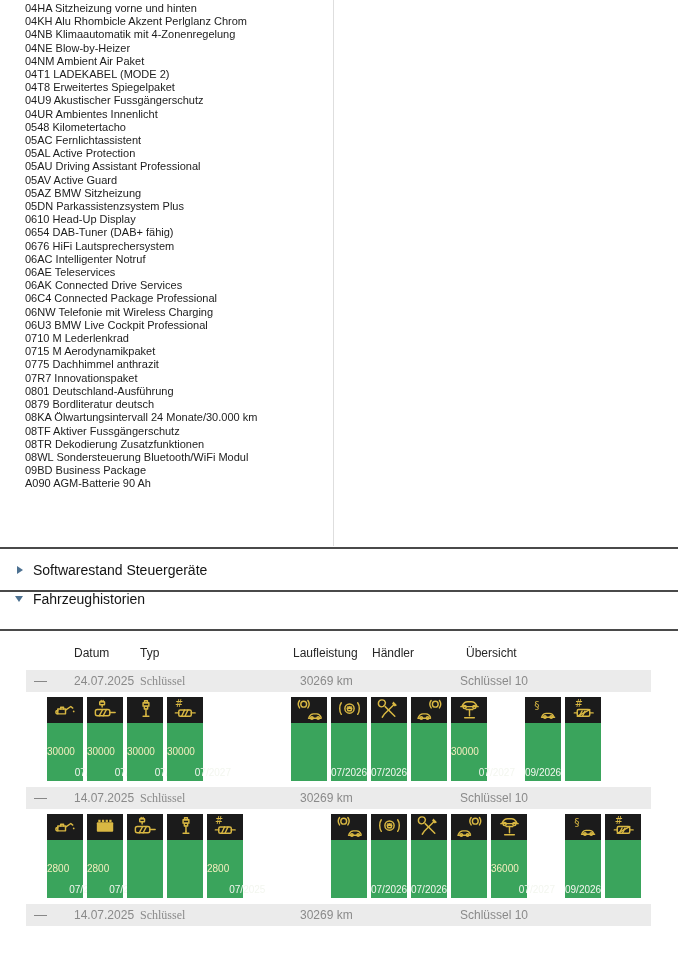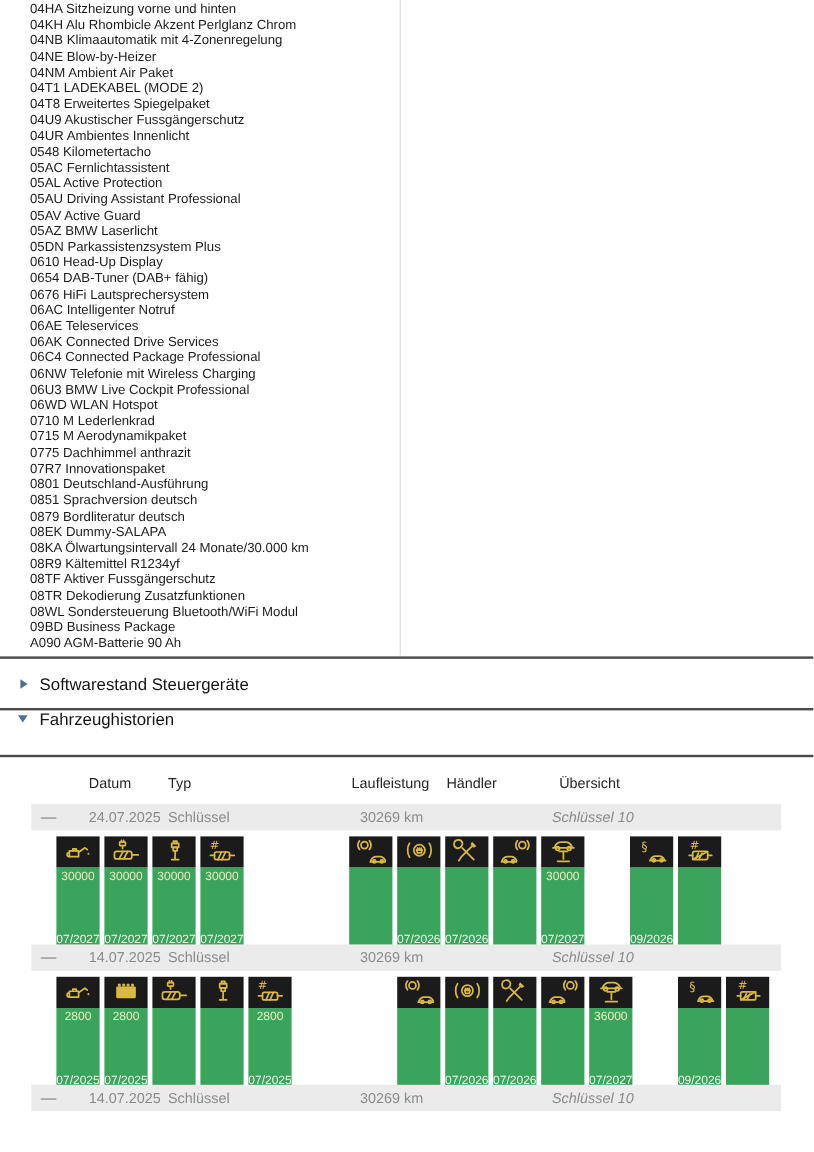--- a/index.html
+++ b/index.html
@@ -31,28 +31,28 @@
   .arr-down{width:0;height:0;margin-left:15px;border-left:4px solid transparent;border-right:4px solid transparent;border-top:6px solid var(--accent);}
   .section-label{margin-left:10px;font-size:14px;color:#141414;}
   
   .thead{position:absolute;top:646px;left:0;width:624px;height:16px;font-size:12px;color:#262626;}
   .th{position:absolute;top:0;white-space:nowrap;}
   
   #rows{position:absolute;top:670px;left:0;width:678px;}
   .row-bar{position:relative;margin-left:26px;width:625px;height:22px;background:var(--bar-gray);font-size:12px;color:var(--muted);}
   .row-bar span{position:absolute;top:0;line-height:22px;white-space:nowrap;}
   .f-minus{left:8px;color:#7a7a7a;font-size:13px;}
-  .f-datum{left:48px;} .f-typ{left:114px;} .f-km{left:274px;text-align:center;} .f-haendler{left:354px;} .f-ueb{left:434px;font-style:italic;}
+  .f-datum{left:48px;} .f-typ{left:114px;font-family:Liberation Serif, serif;} .f-km{left:274px;text-align:center;} .f-haendler{left:354px;} .f-ueb{left:434px;}
   .tile-row{display:flex;margin:5px 0 14px 47px;height:76px;}
   .tile-group{display:flex;gap:4px;}
   .tile-group + .tile-group{margin-left:88px;}
   .tile-group + .tile-group + .tile-group{margin-left:38px;}
   .tile{width:36px;height:76px;display:flex;flex-direction:column;}
   .tile-head{height:37px;background:var(--tile-black);color:var(--icon-yellow);display:flex;align-items:center;justify-content:center;}
-  .tile-body{flex:1;background:var(--green);display:flex;flex-direction:column;justify-content:space-between;align-items:center;padding:2px 0 3px;}
+  .tile-body{flex:1;background:var(--green);display:flex;flex-direction:row;justify-content:space-between;align-items:center;padding:2px 0 3px;}
   .tile-mileage{font-size:10px;color:#f3edbe;min-height:11px;}
   .tile-date{font-size:10px;color:#f3f6ef;min-height:11px;margin-top:42px;}
 </style>
 </head>
 <body>
 
 <div class="codes" id="codes">
     <div class="code-line">04HA Sitzheizung vorne und hinten</div>
     <div class="code-line">04KH Alu Rhombicle Akzent Perlglanz Chrom</div>
     <div class="code-line">04NB Klimaautomatik mit 4-Zonenregelung</div>
@@ -60,42 +60,38 @@
     <div class="code-line">04NM Ambient Air Paket</div>
     <div class="code-line">04T1 LADEKABEL (MODE 2)</div>
     <div class="code-line">04T8 Erweitertes Spiegelpaket</div>
     <div class="code-line">04U9 Akustischer Fussgängerschutz</div>
     <div class="code-line">04UR Ambientes Innenlicht</div>
     <div class="code-line">0548 Kilometertacho</div>
     <div class="code-line">05AC Fernlichtassistent</div>
     <div class="code-line">05AL Active Protection</div>
     <div class="code-line">05AU Driving Assistant Professional</div>
     <div class="code-line">05AV Active Guard</div>
-    <div class="code-line">05AZ BMW Laserlicht</div>
+    <div class="code-line">05AZ BMW Sitzheizung</div>
     <div class="code-line">05DN Parkassistenzsystem Plus</div>
     <div class="code-line">0610 Head-Up Display</div>
     <div class="code-line">0654 DAB-Tuner (DAB+ fähig)</div>
     <div class="code-line">0676 HiFi Lautsprechersystem</div>
     <div class="code-line">06AC Intelligenter Notruf</div>
     <div class="code-line">06AE Teleservices</div>
     <div class="code-line">06AK Connected Drive Services</div>
     <div class="code-line">06C4 Connected Package Professional</div>
     <div class="code-line">06NW Telefonie mit Wireless Charging</div>
     <div class="code-line">06U3 BMW Live Cockpit Professional</div>
-    <div class="code-line">06WD WLAN Hotspot</div>
     <div class="code-line">0710 M Lederlenkrad</div>
     <div class="code-line">0715 M Aerodynamikpaket</div>
     <div class="code-line">0775 Dachhimmel anthrazit</div>
     <div class="code-line">07R7 Innovationspaket</div>
     <div class="code-line">0801 Deutschland-Ausführung</div>
-    <div class="code-line">0851 Sprachversion deutsch</div>
     <div class="code-line">0879 Bordliteratur deutsch</div>
-    <div class="code-line">08EK Dummy-SALAPA</div>
     <div class="code-line">08KA Ölwartungsintervall 24 Monate/30.000 km</div>
-    <div class="code-line">08R9 Kältemittel R1234yf</div>
     <div class="code-line">08TF Aktiver Fussgängerschutz</div>
     <div class="code-line">08TR Dekodierung Zusatzfunktionen</div>
     <div class="code-line">08WL Sondersteuerung Bluetooth/WiFi Modul</div>
     <div class="code-line">09BD Business Package</div>
     <div class="code-line">A090 AGM-Batterie 90 Ah</div>
   </div>
 <div class="vline"></div>
 
 <div class="hr" id="hr1"></div>
 

